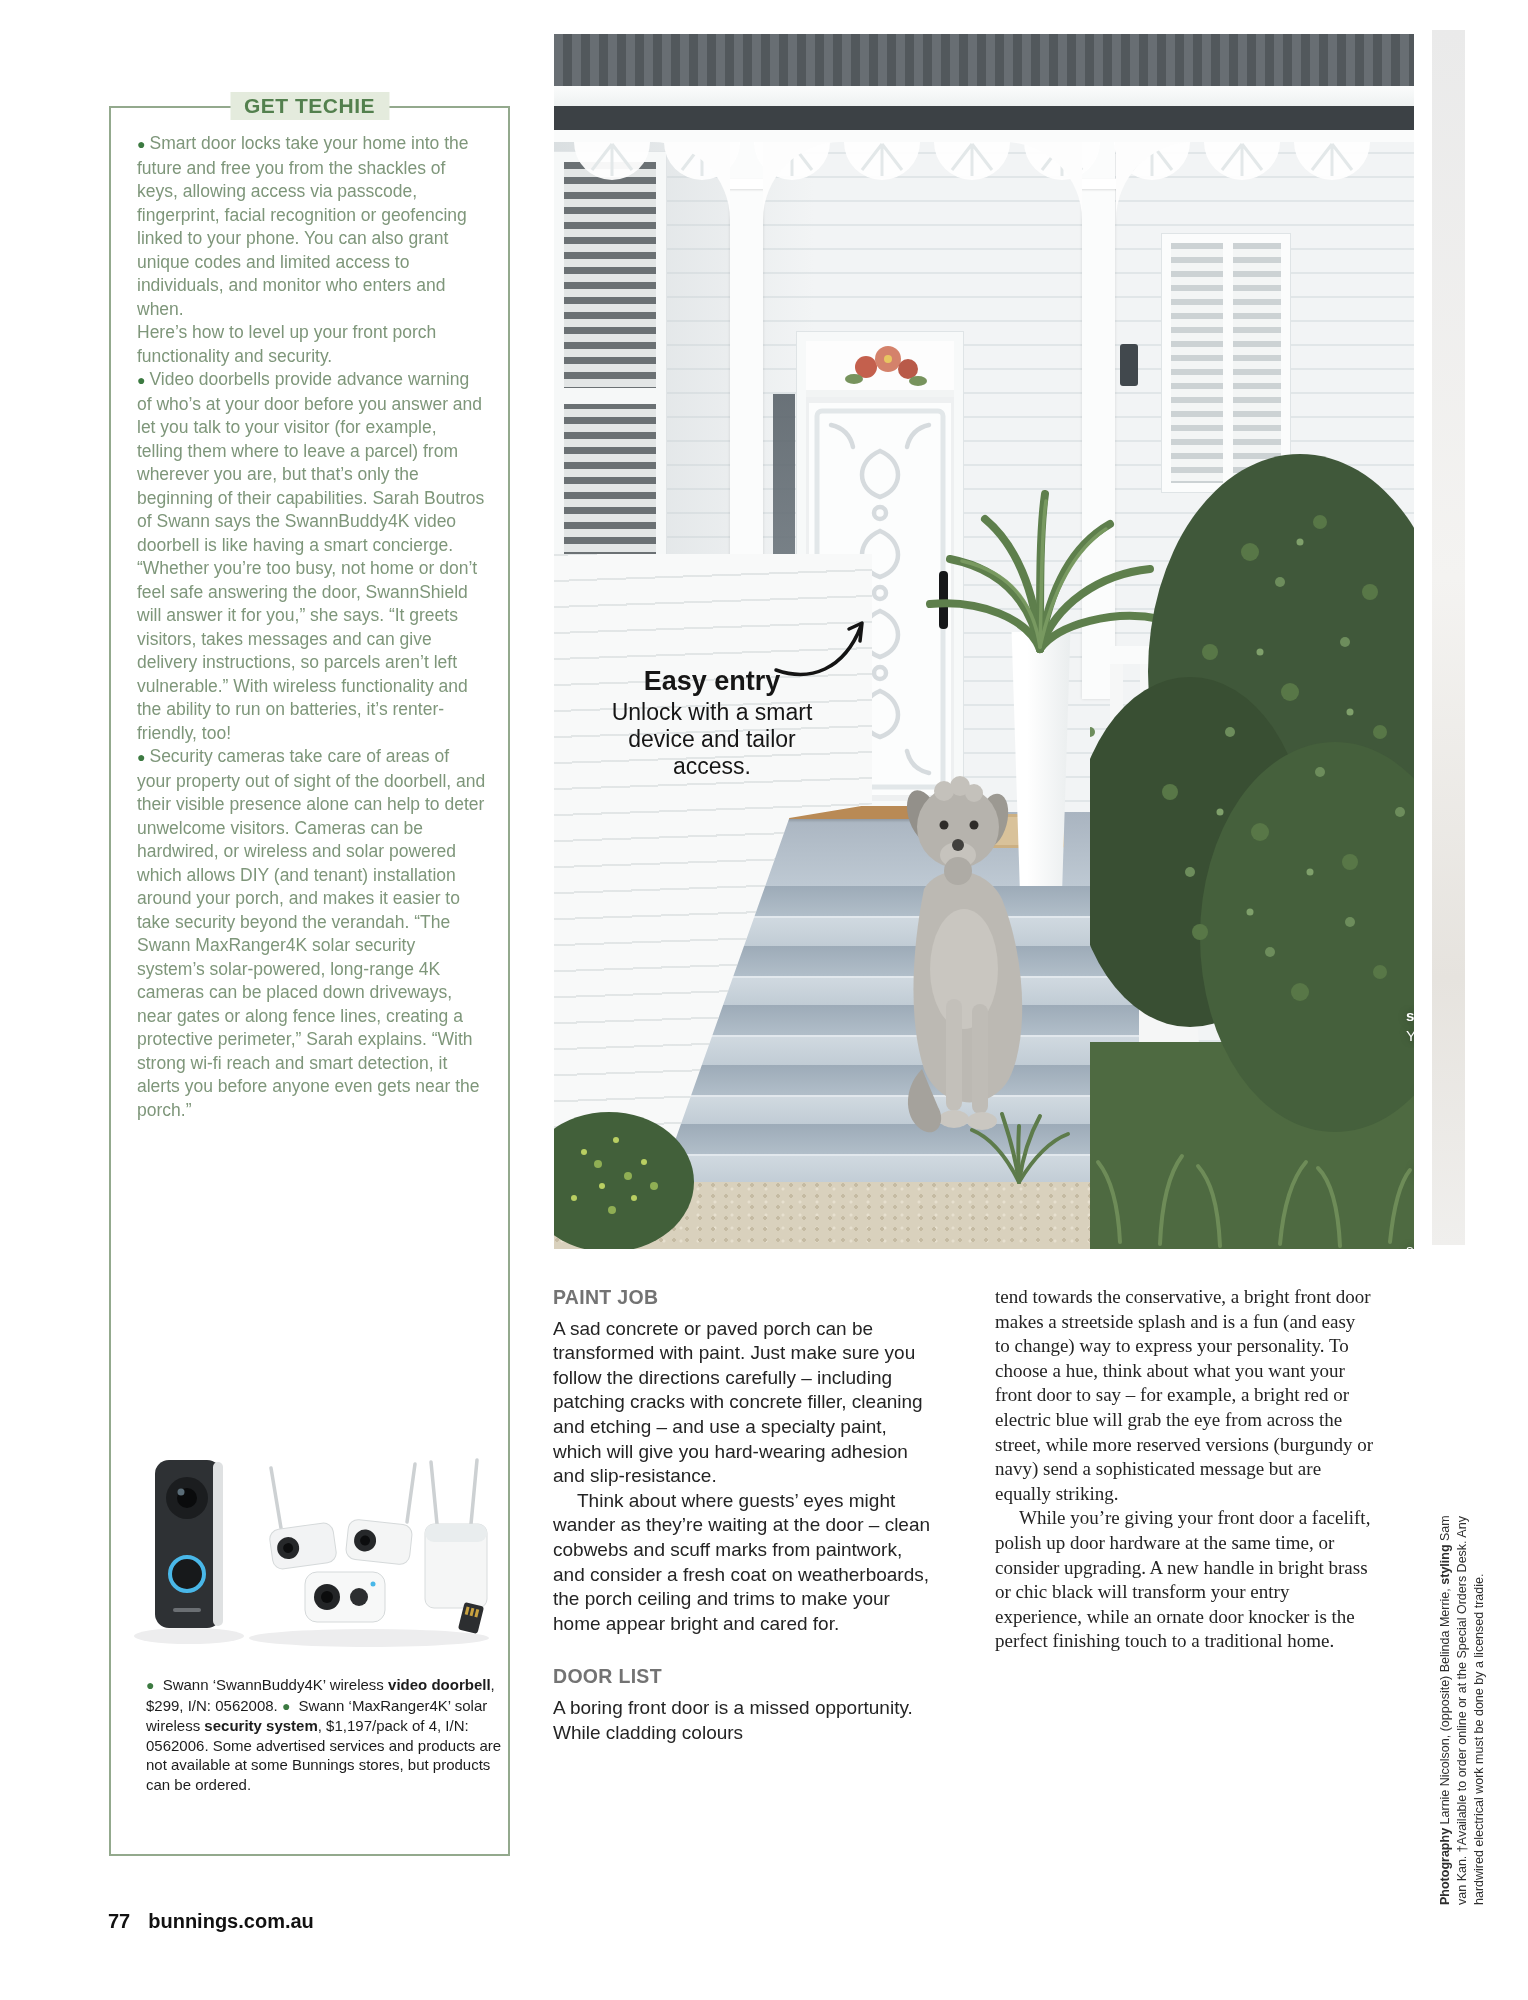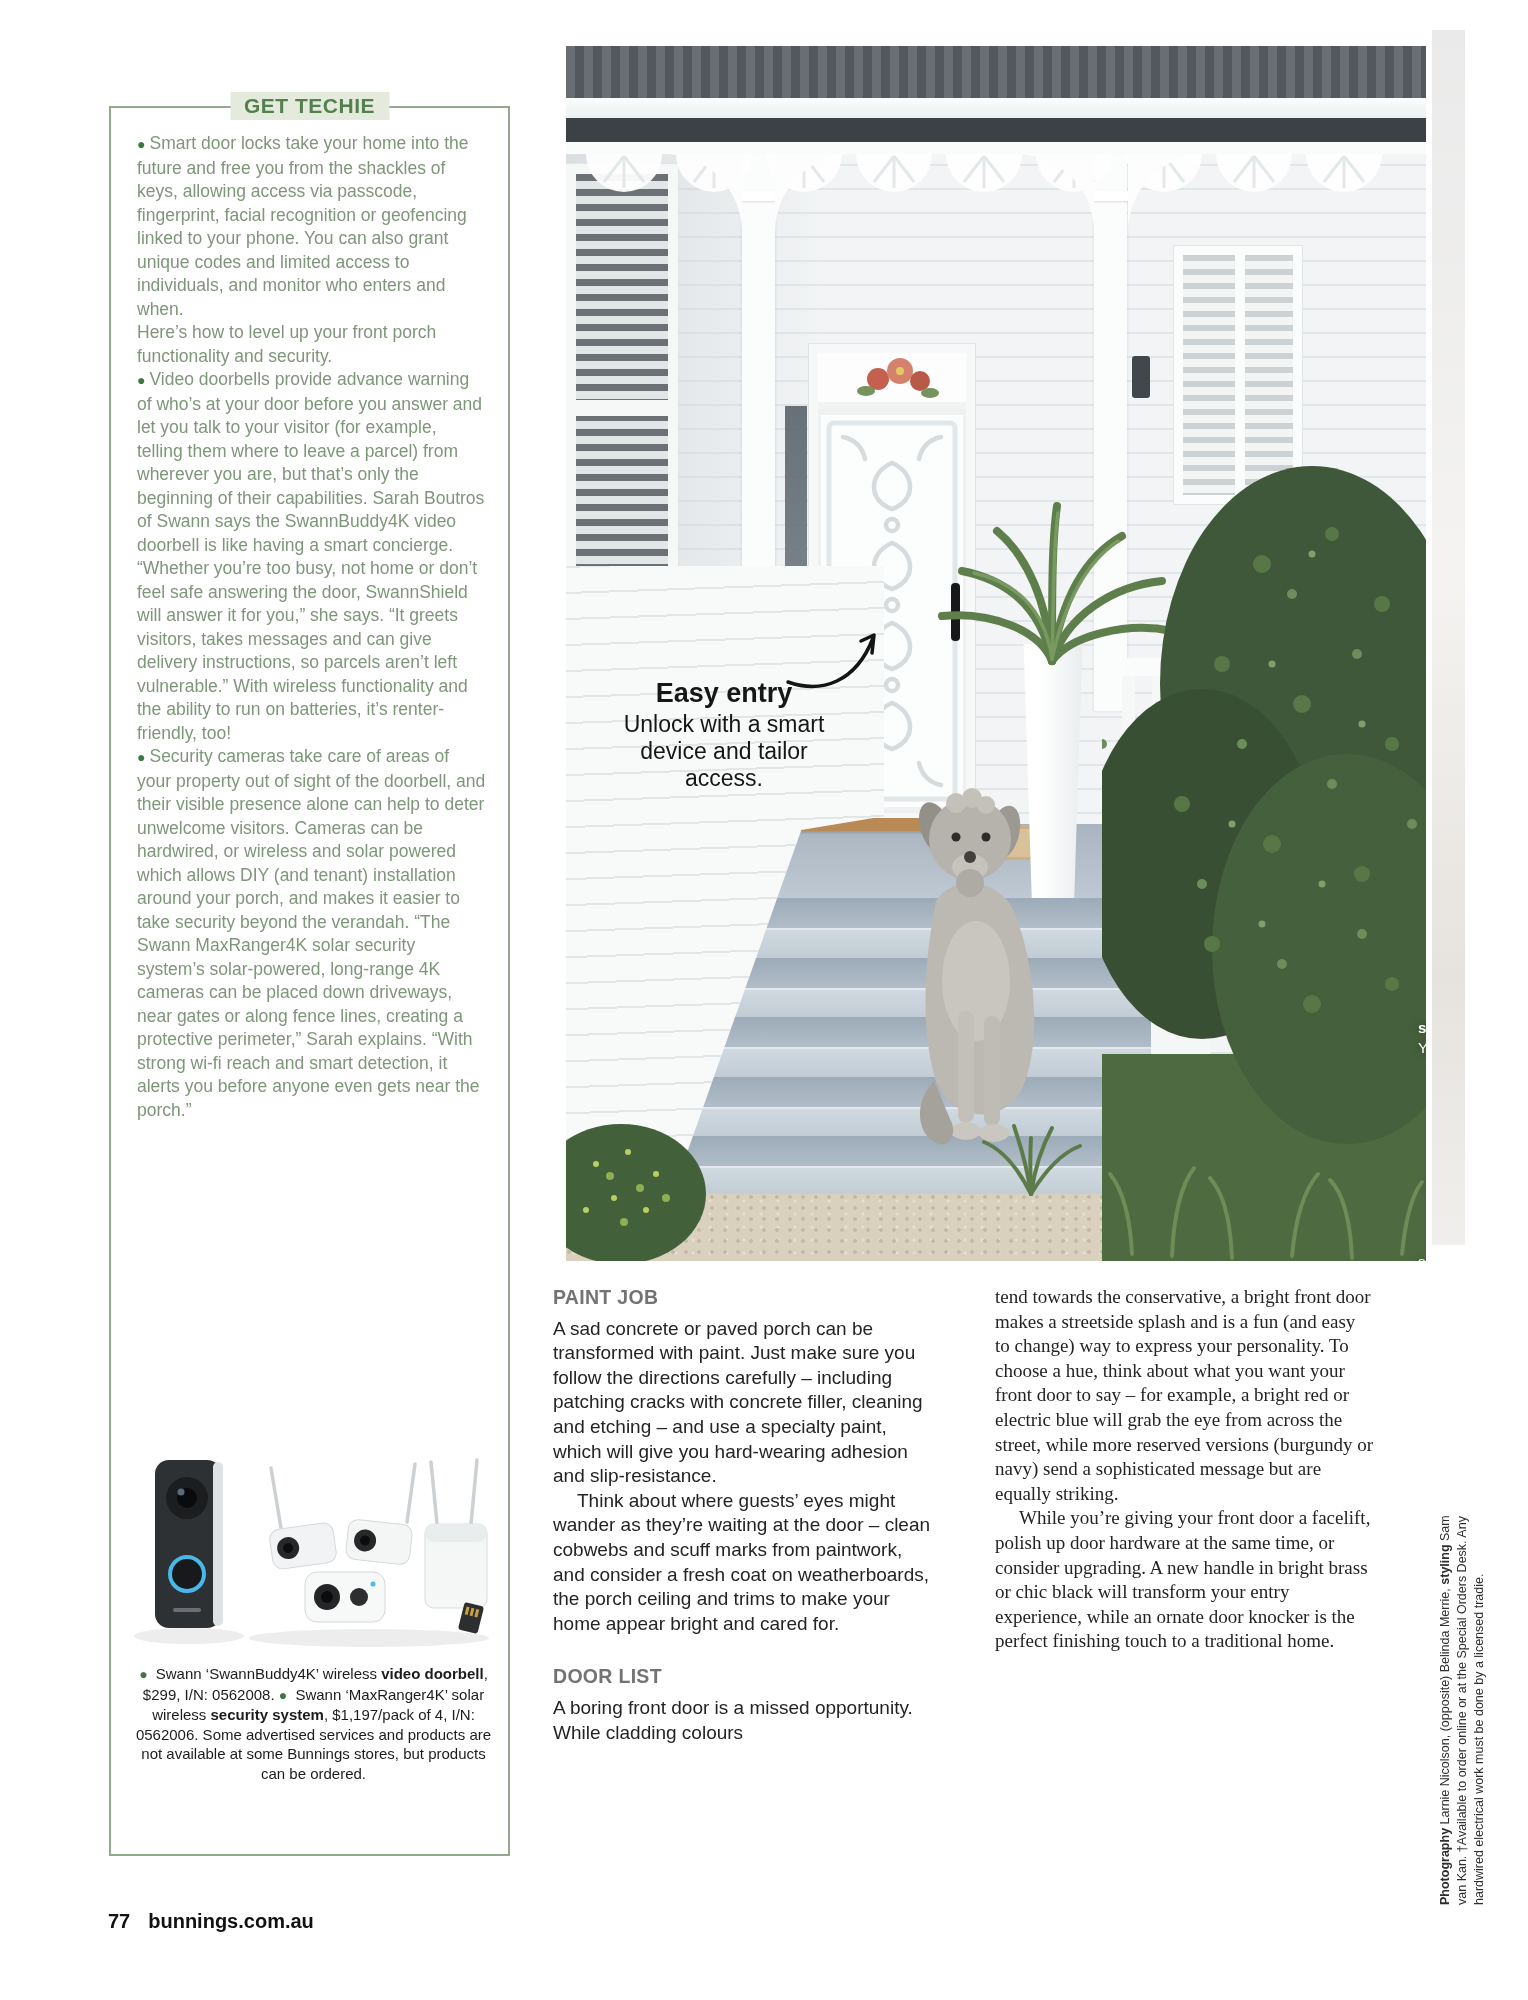--- a/index.html
+++ b/index.html
@@ -9,26 +9,26 @@
   
   .sidebar{position:absolute;left:109px;top:106px;width:401px;height:1750px;
            border:2px solid #93a98d;box-sizing:border-box;}
   .sidebar-title{position:absolute;top:-16px;left:50%;transform:translateX(-50%);
            background:#e4ebdd;color:#53804e;font-weight:bold;font-size:21px;
            letter-spacing:.5px;padding:2px 14px;white-space:nowrap;}
   .sidebar-body{padding:24px 22px 0 26px;color:#7e967a;font-size:17.5px;line-height:23.5px;}
   .sidebar-body p{margin:0;}
   .bullet{color:#3c7a41;font-size:14px;margin-right:4px;}
   .products{position:absolute;left:8px;top:1338px;width:382px;height:205px;}
-  .product-caption{position:absolute;left:20px;top:1552px;width:357px;margin:4px;
-           text-align:center;font-size:15px;line-height:19.5px;color:#1c1c1c;}
+  .product-caption{position:absolute;left:20px;top:1552px;width:357px;margin:15px;
+           text-align:left;font-size:15px;line-height:19.5px;color:#1c1c1c;}
   .product-caption b{font-weight:bold;}
 
   
-  .hero{position:absolute;left:550px;top:30px;width:860px;height:1215px;margin:16px;
+  .hero{position:absolute;left:550px;top:30px;width:860px;height:1215px;margin:4px;
         overflow:hidden;background:#eef1f2;}
   .hero *{position:absolute;box-sizing:border-box;}
   .wall{left:0;top:0;width:100%;height:100%;
         background:repeating-linear-gradient(180deg,#f2f4f5 0 22px,#e1e6e8 22px 24px);}
   .wall-shade{left:0;top:0;width:260px;height:100%;
         background:linear-gradient(90deg,rgba(198,205,208,.55),rgba(198,205,208,0));}
   .window-left{left:0;top:118px;width:112px;height:495px;background:#fdfdfd;
         border:10px solid #f6f8f8;box-shadow:0 0 0 1px #e0e4e6;}
   .window-left .louvres{left:0;top:0;right:0;bottom:0;
         background:repeating-linear-gradient(180deg,#6b7174 0 7px,#e3e6e6 7px 15px);}

